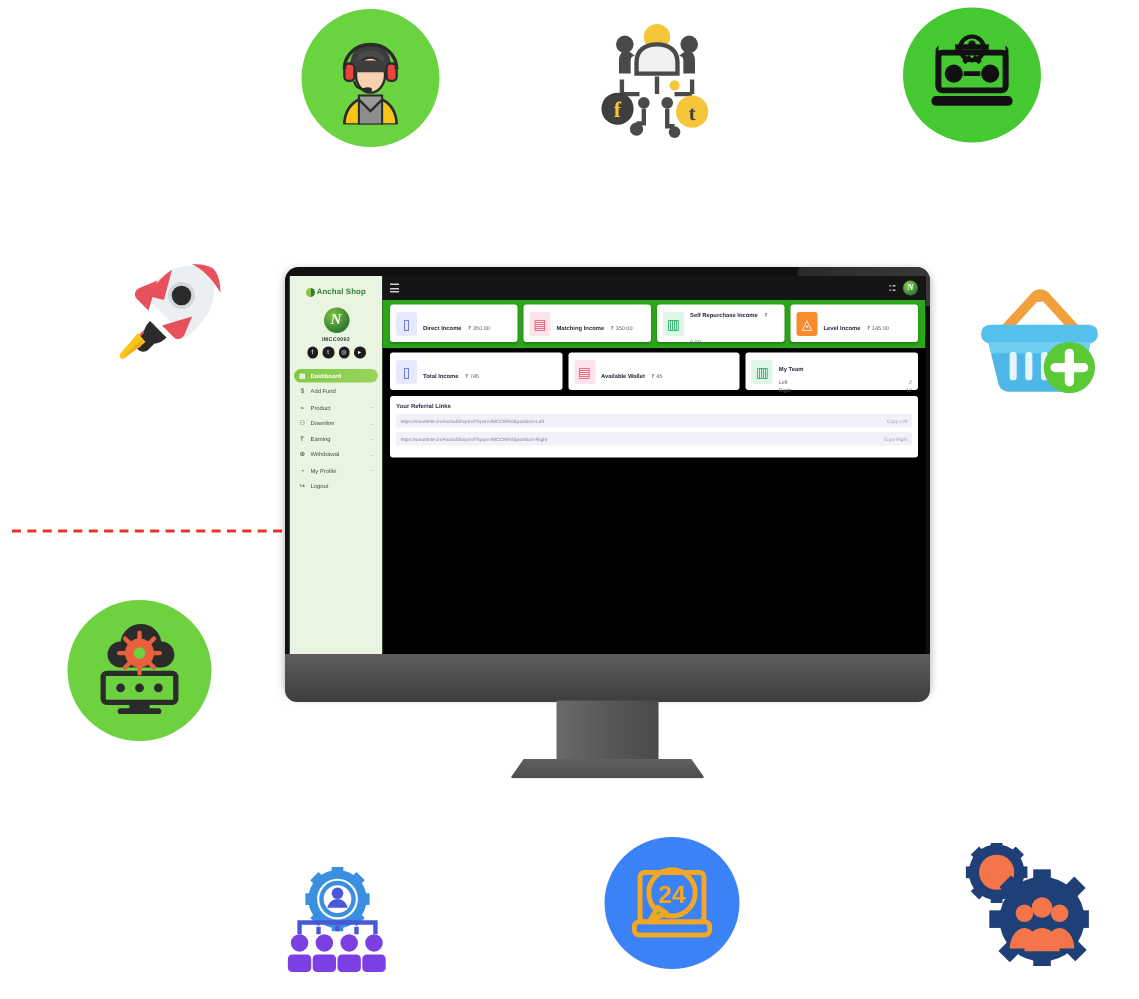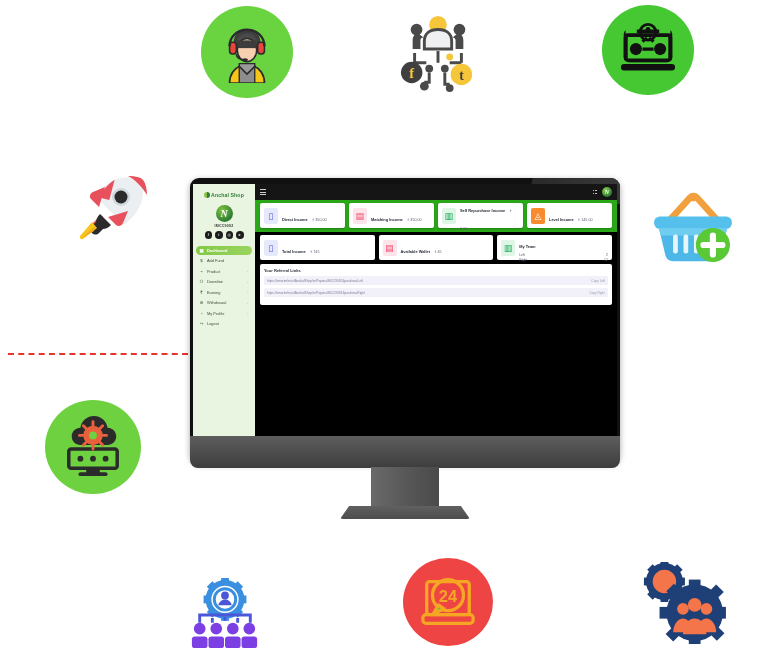--- a/index.html
+++ b/index.html
@@ -314,21 +314,21 @@
         <circle cx="31" cy="52" r="6"></circle>
           <rect x="23" y="60" width="16" height="12" rx="3"></rect>
         <circle cx="48" cy="52" r="6"></circle>
           <rect x="40" y="60" width="16" height="12" rx="3"></rect>
         <circle cx="65" cy="52" r="6"></circle>
           <rect x="57" y="60" width="16" height="12" rx="3"></rect>
       </g>
     </svg>
   </div>
 
-  <div class="deco circle-badge" style="left:403px; top:558px; width:90px; height:88px; background:#ef4444;">
+  <div class="deco circle-badge" style="left:403px; top:558px; width:90px; height:88px; background:#3b82f6;">
     <svg width="62" height="60" viewBox="0 0 64 62">
       <rect x="10" y="10" width="44" height="34" rx="3" fill="none" stroke="#f5a623" stroke-width="3.4"></rect>
       <rect x="6" y="44" width="52" height="9" rx="3.4" fill="none" stroke="#f5a623" stroke-width="3.4"></rect>
       <circle cx="32" cy="24" r="16" fill="none" stroke="#f5a623" stroke-width="3.4"></circle>
       <path d="M22 34l-5 9 11-5z" fill="#4fc72f" stroke="#f5a623" stroke-width="3.4" stroke-linejoin="round"></path>
       <text x="32" y="31" font-size="17" fill="#f5a623" text-anchor="middle" font-family="Liberation Sans, sans-serif" font-weight="bold">24</text>
     </svg>
   </div>
 
   <div class="deco" style="left:638px; top:562px; width:88px; height:82px;">

